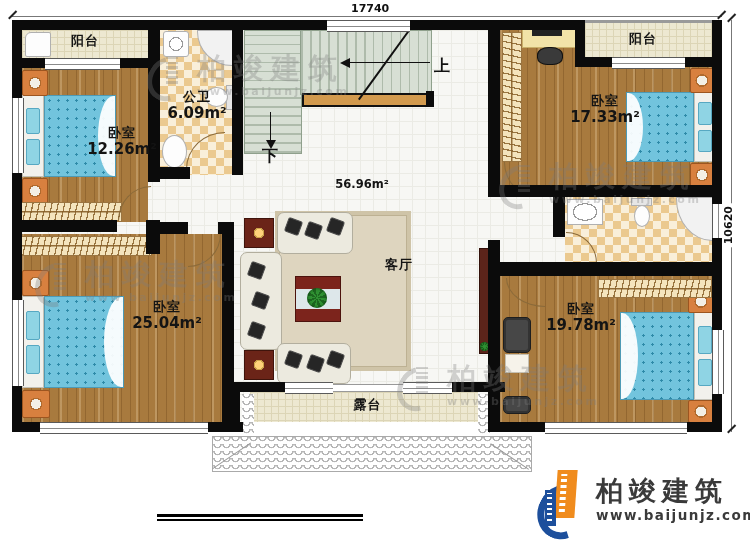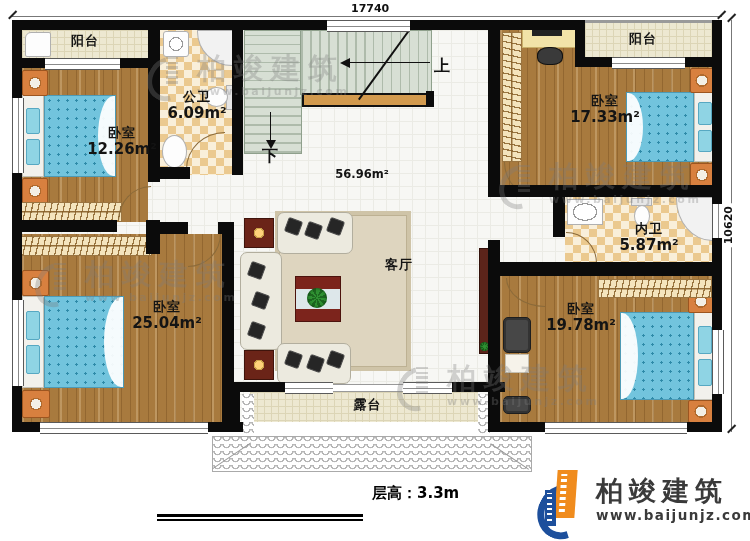--- a/index.html
+++ b/index.html
@@ -302,33 +302,29 @@
       <div class="nm">公卫</div>
       <div class="ar">6.09m²</div>
     </div>
   <div class="rlabel" style="left:570px;top:94px;width:70px;">
       <div class="nm">卧室</div>
       <div class="ar">17.33m²</div>
     </div>
   <div class="rlabel" style="left:618px;top:32px;width:50px;">
       <div class="nm">阳台</div>
     </div>
-  <div class="rlabel" style="left:618px;top:222px;width:62px;">
-      <div class="nm">内卫</div>
-      <div class="ar">5.87m²</div>
-    </div>
   <div class="rlabel" style="left:546px;top:302px;width:70px;">
       <div class="nm">卧室</div>
       <div class="ar">19.78m²</div>
     </div>
   <div class="rlabel" style="left:132px;top:300px;width:70px;">
       <div class="nm">卧室</div>
       <div class="ar">25.04m²</div>
     </div>
-  <div class="rlabel" style="left:327px;top:168px;width:70px;">
+  <div class="rlabel" style="left:327px;top:178px;width:70px;">
       <div class="ar" style="font-size:11.5px;">56.96m²</div>
     </div>
   <div class="rlabel" style="left:374px;top:258px;width:50px;">
       <div class="nm">客厅</div>
     </div>
   <div class="rlabel" style="left:340px;top:398px;width:55px;">
       <div class="nm">露台</div>
     </div>
 
   <div class="wm" style="left:148px;top:52px;">
@@ -368,21 +364,20 @@
       </span>
     <span class="wm-col">
         <span class="wm-big">柏竣建筑</span>
         <span class="wm-url">www.baijunjz.com</span>
       </span>
   </div>
 
   <div class="tb-ul1"></div>
   <div class="tb-ul2"></div>
   <div class="tb-info">
-    <div><span>层高：</span><span>3.3m</span></div>
   </div>
   <div class="logo">
     <span class="logo-icon">
         <span class="sw"></span>
         <span class="bo"></span>
         <span class="bb"></span>
       </span>
     <span class="logo-col">
       <span class="logo-name">柏竣建筑</span>
       <span class="logo-url">www.baijunjz.com</span>

